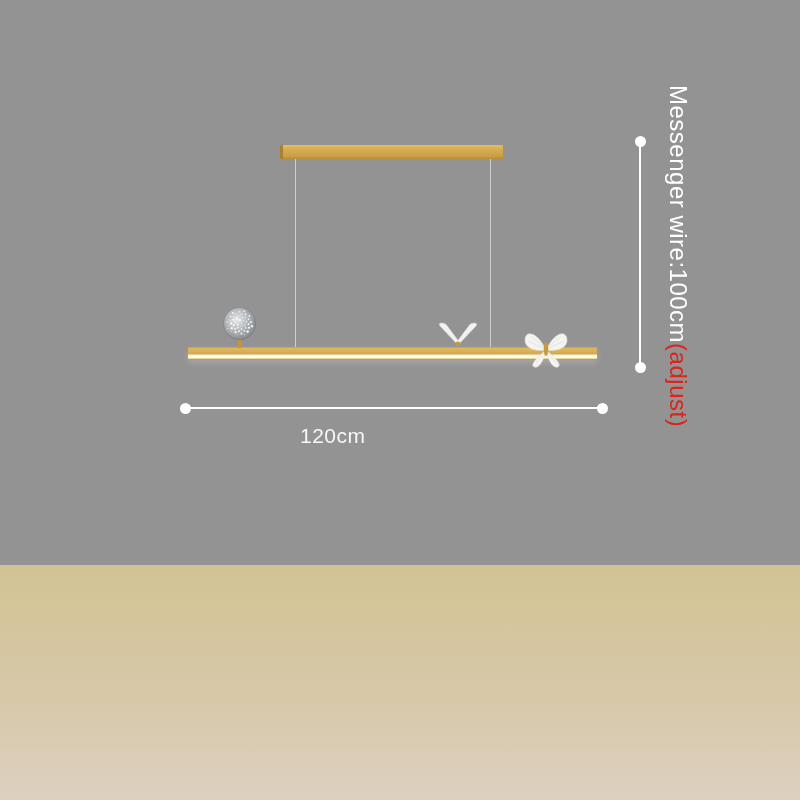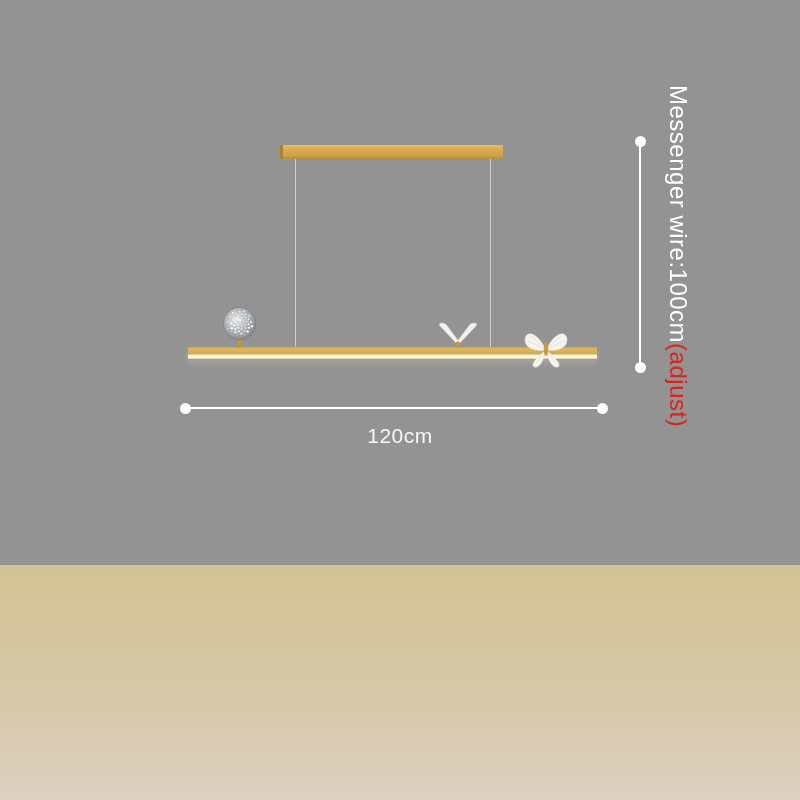--- a/index.html
+++ b/index.html
@@ -57,21 +57,21 @@
     position: absolute; width: 11px; height: 11px; border-radius: 50%;
     background: #ffffff;
   }
   .dot-h-left  { left: 180px; top: 403px; }
   .dot-h-right { left: 597px; top: 403px; }
   .dot-v-top    { left: 635px; top: 136px; }
   .dot-v-bottom { left: 635px; top: 362px; }
 
   .dim-h-label {
     position: absolute; left: 300px; top: 424px; width: 200px;
-    text-align: center; color: #f7f7f7; font-size: 21px; letter-spacing: 0.5px;
+    text-align: left; color: #f7f7f7; font-size: 21px; letter-spacing: 0.5px;
   }
 
   .dim-v-label {
     position: absolute; left: 664px; top: 85px; height: 320px;
     writing-mode: vertical-rl;
     color: #ffffff; font-size: 24px; letter-spacing: 0.5px;
     white-space: nowrap;
   }
   .dim-v-label .red-part { color: #d9251b; }
 

